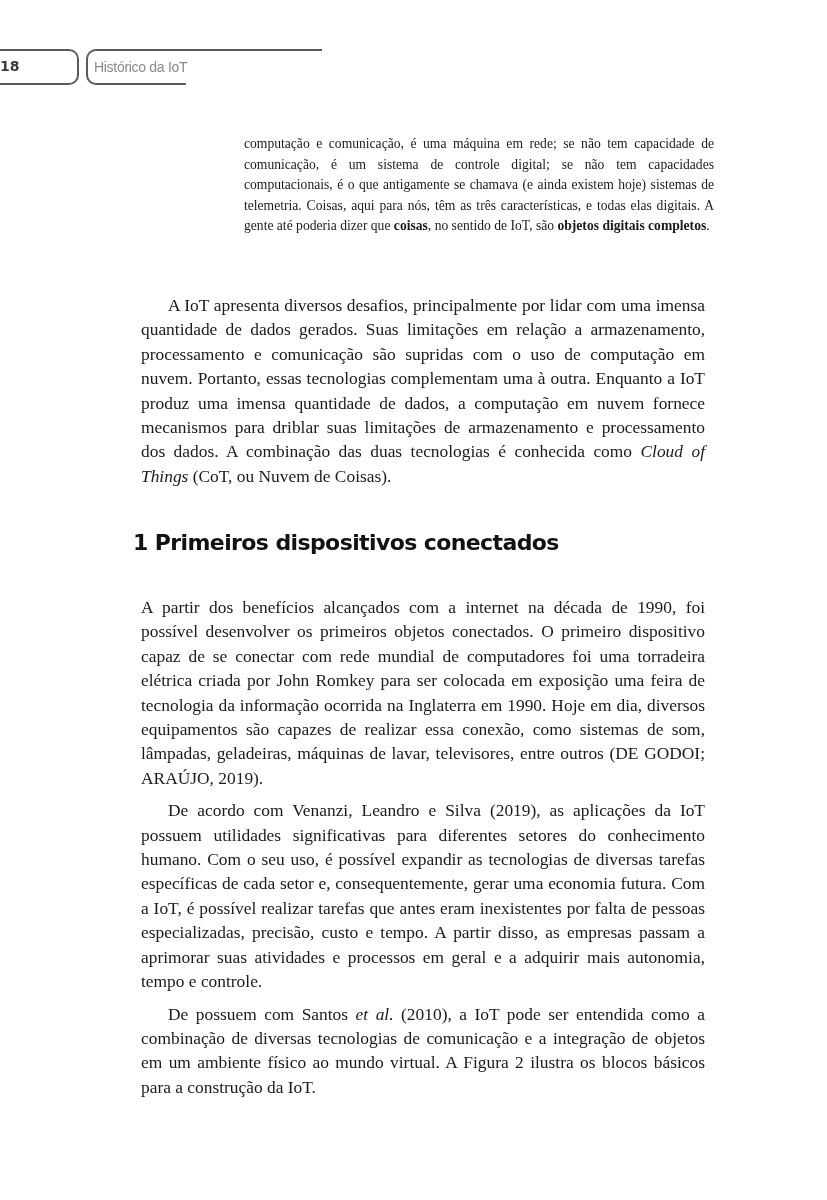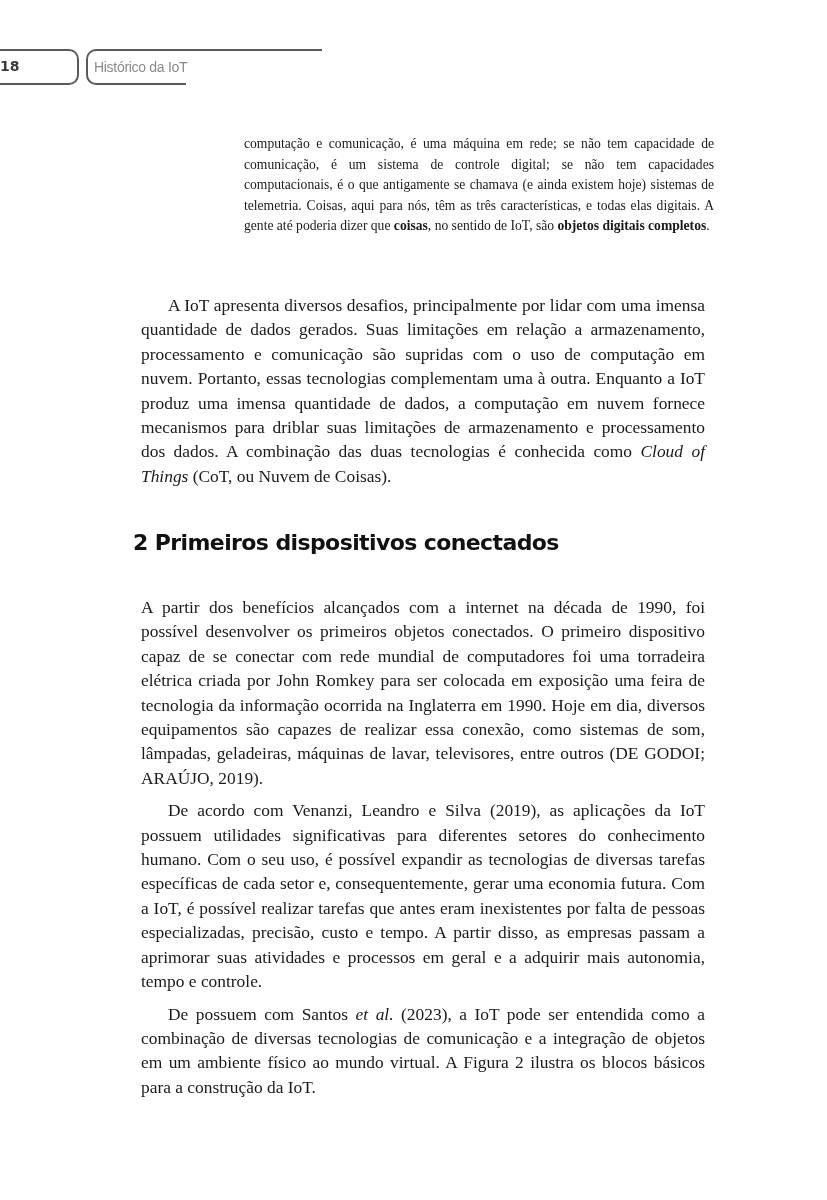--- a/index.html
+++ b/index.html
@@ -63,19 +63,19 @@
   <div class="hdr-top-line"></div>
   <div class="hdr-title">Histórico da IoT</div>
 </div>
 
 <div class="quote"><span>computação e comunicação, é uma máquina em rede; se não tem capacidade de comunicação, é um sistema de controle digital; se não tem capacidades computacionais, é o que antigamente se chamava (e ainda existem hoje) sistemas de telemetria. Coisas, aqui para nós, têm as três características, e todas elas digitais. A gente até poderia dizer que </span><b>coisas</b><span>, no sentido de IoT, são </span><b>objetos digitais completos</b><span>.</span></div>
 
 <div class="body-text sec1">
   <p class="indent"><span>A IoT apresenta diversos desafios, principalmente por lidar com uma imensa quantidade de dados gerados. Suas limitações em relação a armazenamento, processamento e comunicação são supridas com o uso de computação em nuvem. Portanto, essas tecnologias complementam uma à outra. Enquanto a IoT produz uma imensa quantidade de dados, a computação em nuvem fornece mecanismos para driblar suas limitações de armazenamento e processamento dos dados. A combinação das duas tecnologias é conhecida como </span><i>Cloud of Things</i><span> (CoT, ou Nuvem de Coisas).</span></p>
 </div>
 
-<div class="heading">2 Primeiros dispositivos conectados</div>
+<div class="heading">1 Primeiros dispositivos conectados</div>
 
 <div class="body-text sec2">
   <p>A partir dos benefícios alcançados com a internet na década de 1990, foi possível desenvolver os primeiros objetos conectados. O primeiro dispositivo capaz de se conectar com rede mundial de computadores foi uma torradeira elétrica criada por John Romkey para ser colocada em exposição uma feira de tecnologia da informação ocorrida na Inglaterra em 1990. Hoje em dia, diversos equipamentos são capazes de realizar essa conexão, como sistemas de som, lâmpadas, geladeiras, máquinas de lavar, televisores, entre outros (DE GODOI; ARAÚJO, 2019).</p>
   <p class="indent">De acordo com Venanzi, Leandro e Silva (2019), as aplicações da IoT possuem utilidades significativas para diferentes setores do conhecimento humano. Com o seu uso, é possível expandir as tecnologias de diversas tarefas específicas de cada setor e, consequentemente, gerar uma economia futura. Com a IoT, é possível realizar tarefas que antes eram inexistentes por falta de pessoas especializadas, precisão, custo e tempo. A partir disso, as empresas passam a aprimorar suas atividades e processos em geral e a adquirir mais autonomia, tempo e controle.</p>
-  <p class="indent"><span>De possuem com Santos </span><i>et al.</i><span> (2023), a IoT pode ser entendida como a combinação de diversas tecnologias de comunicação e a integração de objetos em um ambiente físico ao mundo virtual. A Figura 2 ilustra os blocos básicos para a construção da IoT.</span></p>
+  <p class="indent"><span>De possuem com Santos </span><i>et al.</i><span> (2010), a IoT pode ser entendida como a combinação de diversas tecnologias de comunicação e a integração de objetos em um ambiente físico ao mundo virtual. A Figura 2 ilustra os blocos básicos para a construção da IoT.</span></p>
 </div>
 
 </body></html>

